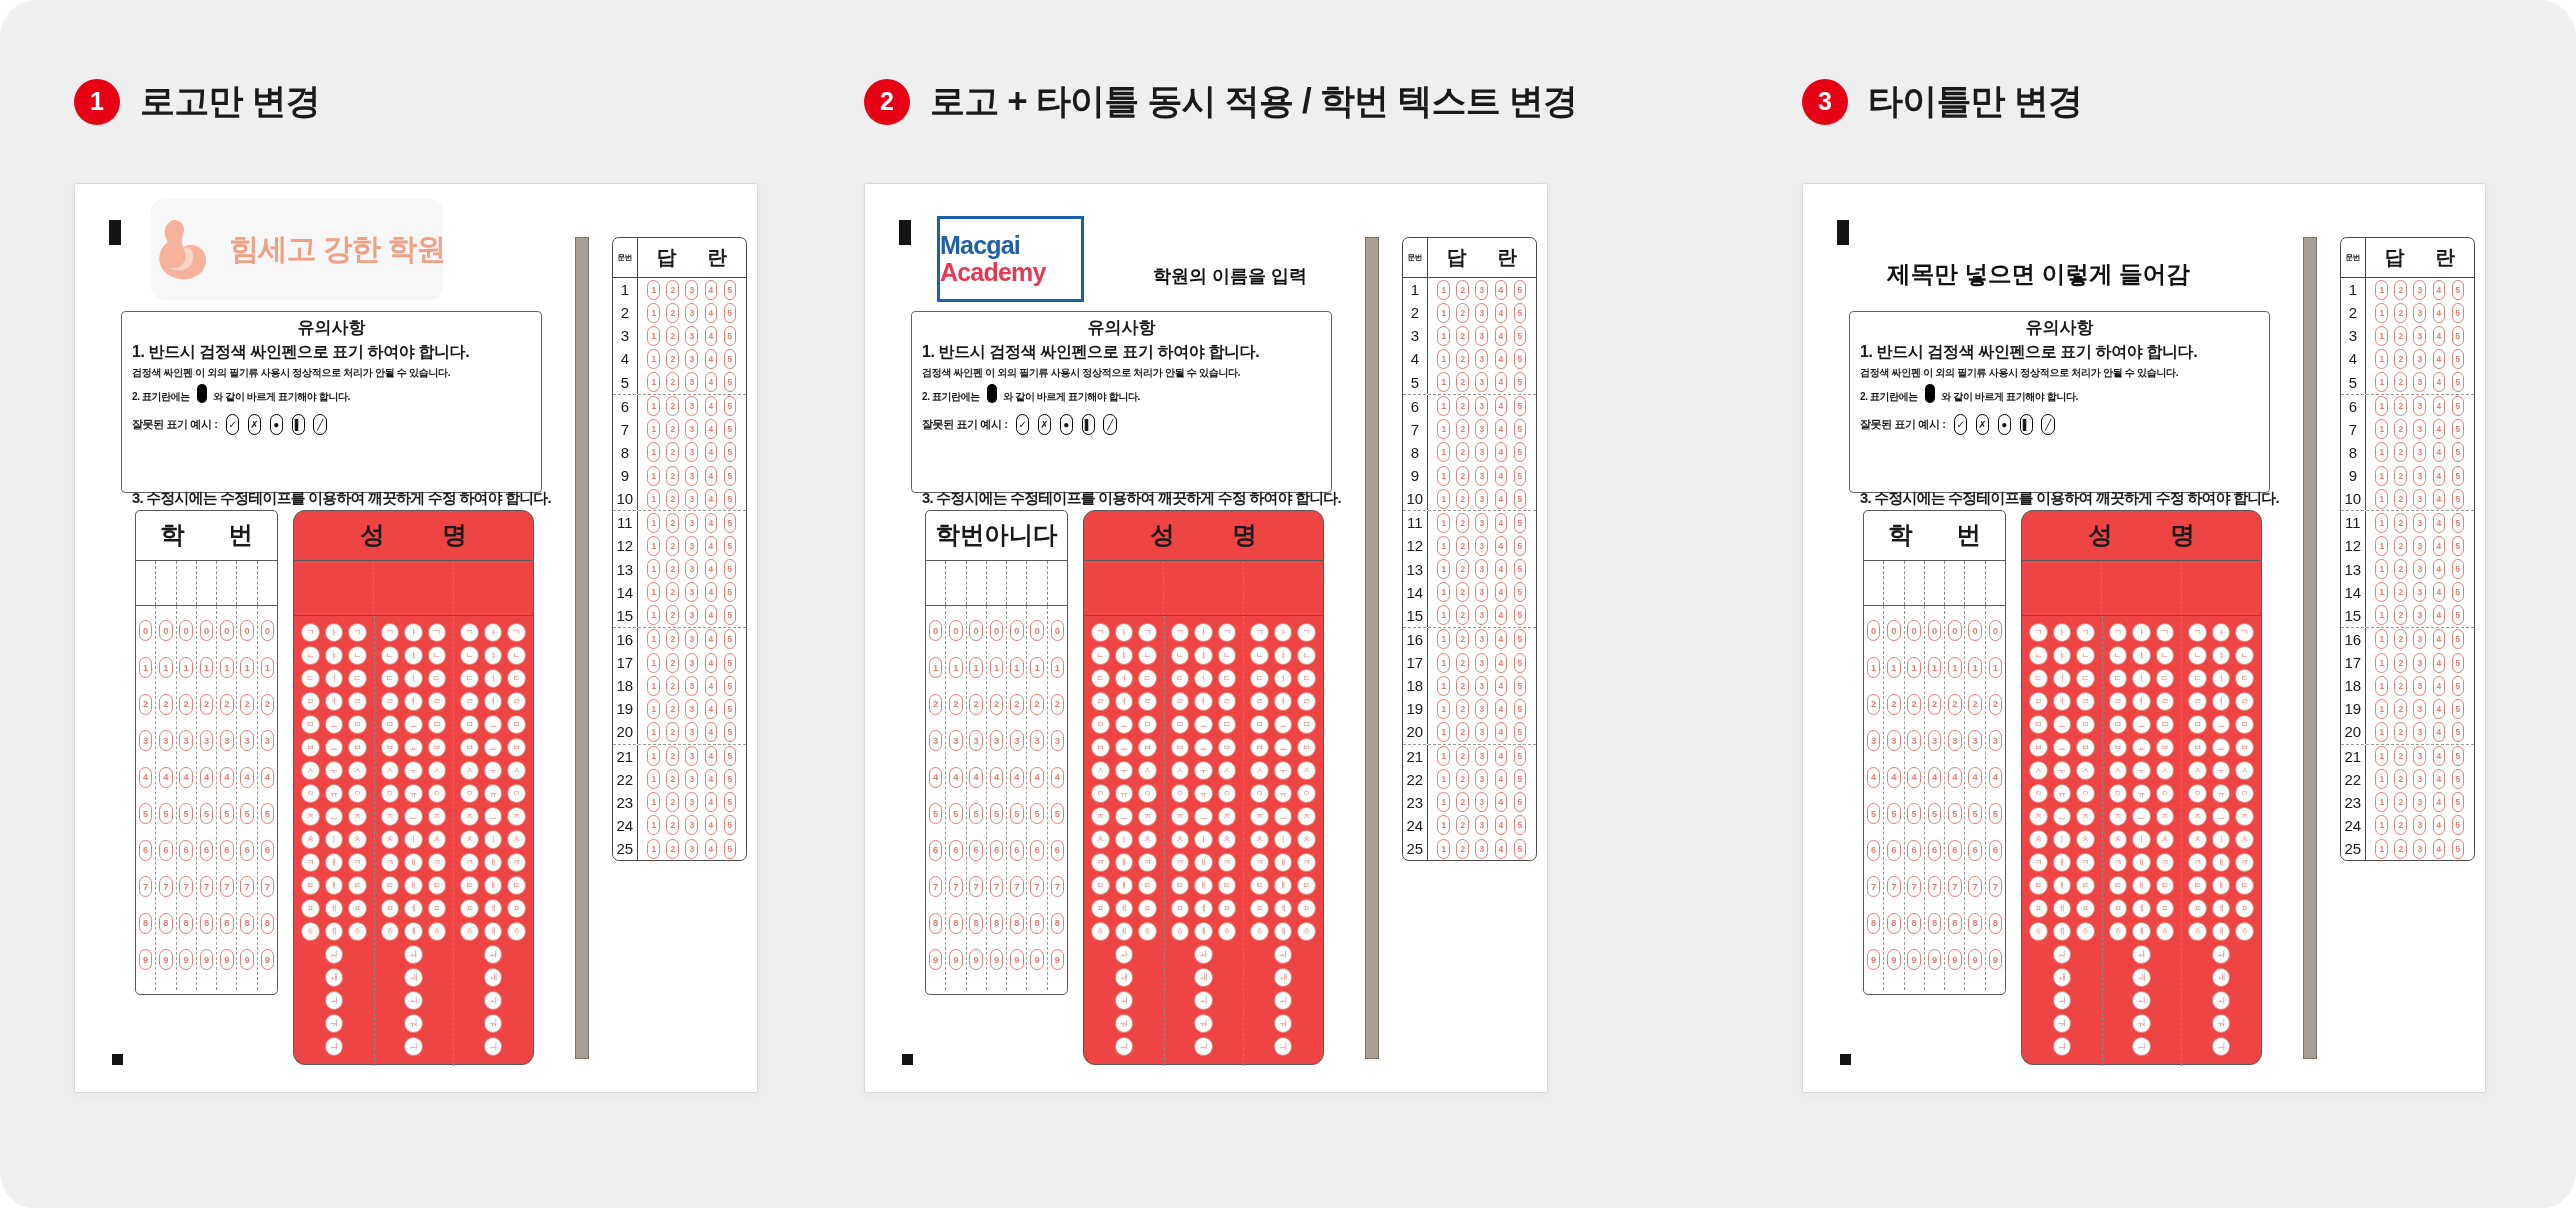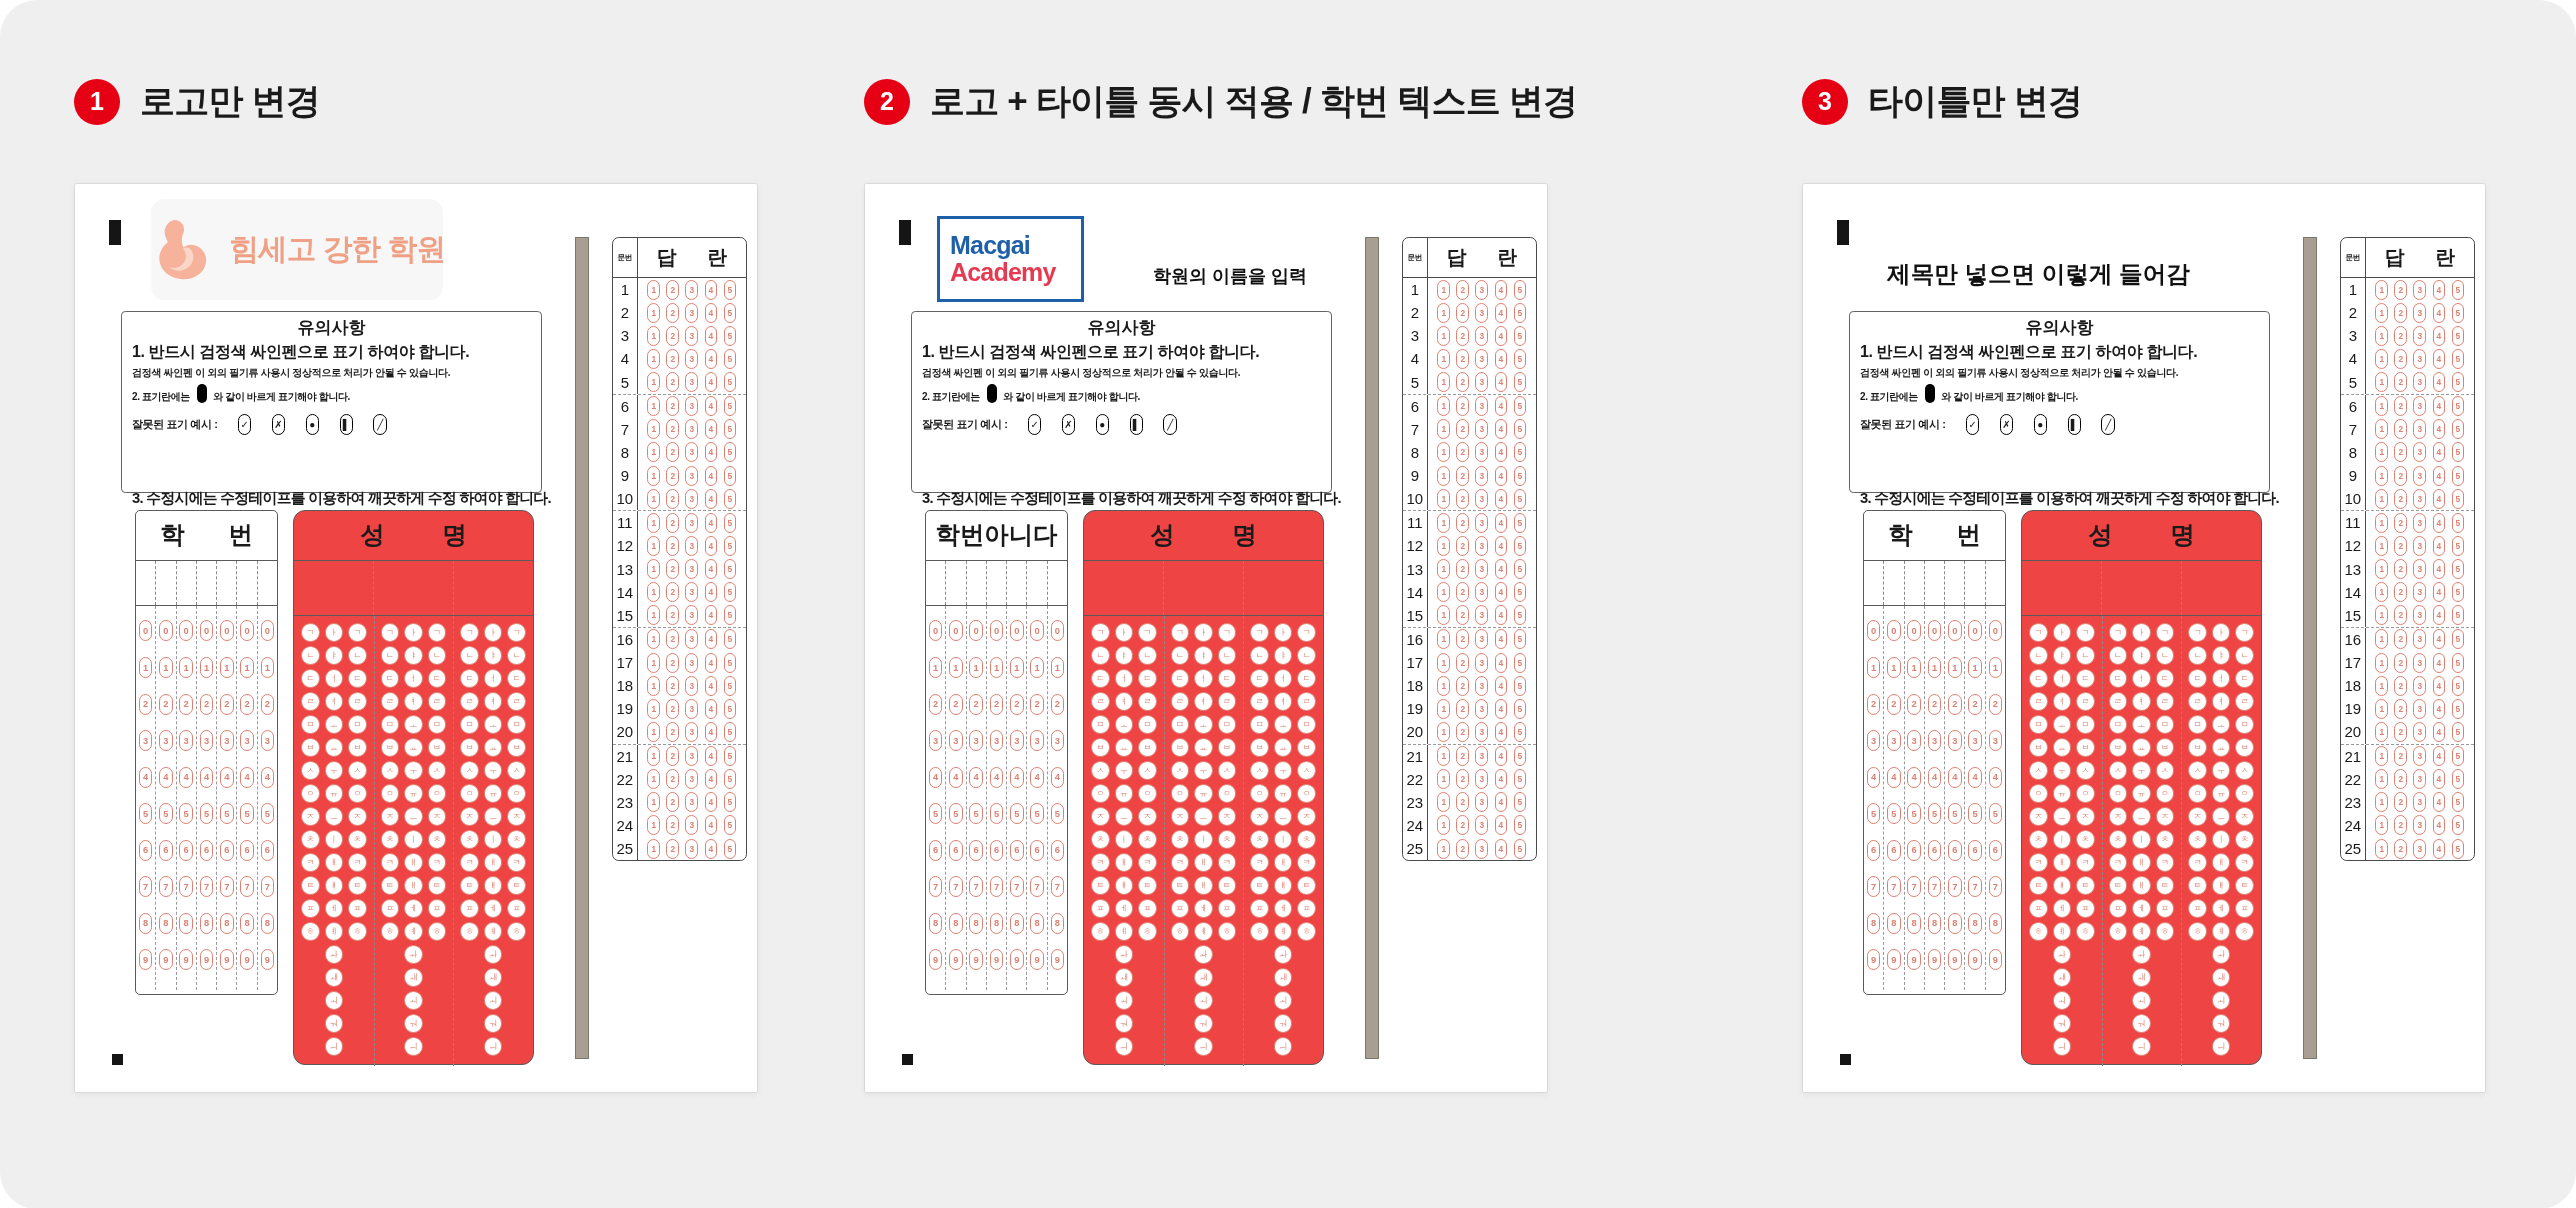--- a/index.html
+++ b/index.html
@@ -17,36 +17,36 @@
   
   .mark-top{position:absolute;left:34px;top:36px;width:11.8px;height:25px;background:#151515;}
   .mark-bottom{position:absolute;left:37px;top:870px;width:11px;height:11px;background:#151515;}
   
   .logo1{position:absolute;left:76px;top:15px;width:292px;height:101px;background:#f7f7f7;
          border-radius:13.5px;display:flex;align-items:center;justify-content:center;gap:13.5px;}
   .logo1 svg{width:67px;height:67px;flex:0 0 auto;}
   .logo1-text{font-size:29.5px;font-weight:700;color:var(--logo_salmon,#efa085);white-space:nowrap;letter-spacing:-0.8px;}
   .logo2{position:absolute;left:72px;top:32px;width:147px;height:86px;background:#fff;
          border:3.4px solid var(--macgai_blue,#1d5fa9);box-sizing:border-box;display:flex;flex-direction:column;
-         justify-content:center;padding-left:10px;}
+         justify-content:center;}
   .logo2-line1{font-size:25px;font-weight:800;line-height:1.08;color:var(--macgai_blue,#1d5fa9);letter-spacing:-0.8px;}
   .logo2-line2{font-size:25px;font-weight:800;line-height:1.08;color:var(--macgai_red,#e63a52);letter-spacing:-0.8px;}
   .sheet-title{position:absolute;font-weight:700;color:#111;white-space:nowrap;}
   .sheet-title.beside{left:226px;top:80px;width:216px;text-align:right;font-size:18px;}
   .sheet-title.center{left:25px;top:74px;width:421px;text-align:center;font-size:23.6px;}
   
   .notice{position:absolute;left:46px;top:127px;width:421px;height:182px;border:1.7px solid #636363;
           border-radius:4.2px;box-sizing:border-box;padding:5px 10px 3.4px 10px;background:#fff;}
   .notice-title{text-align:center;font-size:17px;font-weight:700;line-height:22px;}
   .n1{font-size:16px;font-weight:700;line-height:25px;letter-spacing:-0.4px;}
   .n1s{font-size:10px;font-weight:700;line-height:18.5px;letter-spacing:-0.3px;}
   .n2{font-size:10px;font-weight:700;line-height:27px;letter-spacing:-0.4px;}
   .oval-filled{display:inline-block;width:10px;height:18.5px;background:#000;border-radius:5.9px;
                vertical-align:-3.4px;margin:0 6.7px;}
-  .nbad{display:flex;align-items:center;height:29px;gap:12px;}
+  .nbad{display:flex;align-items:center;height:29px;}
   .nbad-label{font-size:11px;font-weight:700;letter-spacing:-0.4px;}
   .bad-pill{display:inline-flex;width:13.5px;height:21px;border:1.7px solid #000;border-radius:8.4px;
             align-items:center;justify-content:center;font-size:10px;font-weight:700;margin-left:8.4px;box-sizing:border-box;}
   .n3{font-size:14.8px;font-weight:700;line-height:23.6px;letter-spacing:-0.7px;white-space:nowrap;margin-top:48px;}
   
   .box-head{height:49px;line-height:47px;text-align:center;font-weight:700;font-size:24.4px;
             border-bottom:1.7px solid #5a5a5a;white-space:pre;}
   .ws-id{word-spacing:37px;} .ws-name{word-spacing:51px;}
   .wcol{flex:1;border-right:1.3px dashed #8a8a8a;} .wcol:last-child{border-right:none;}
   

